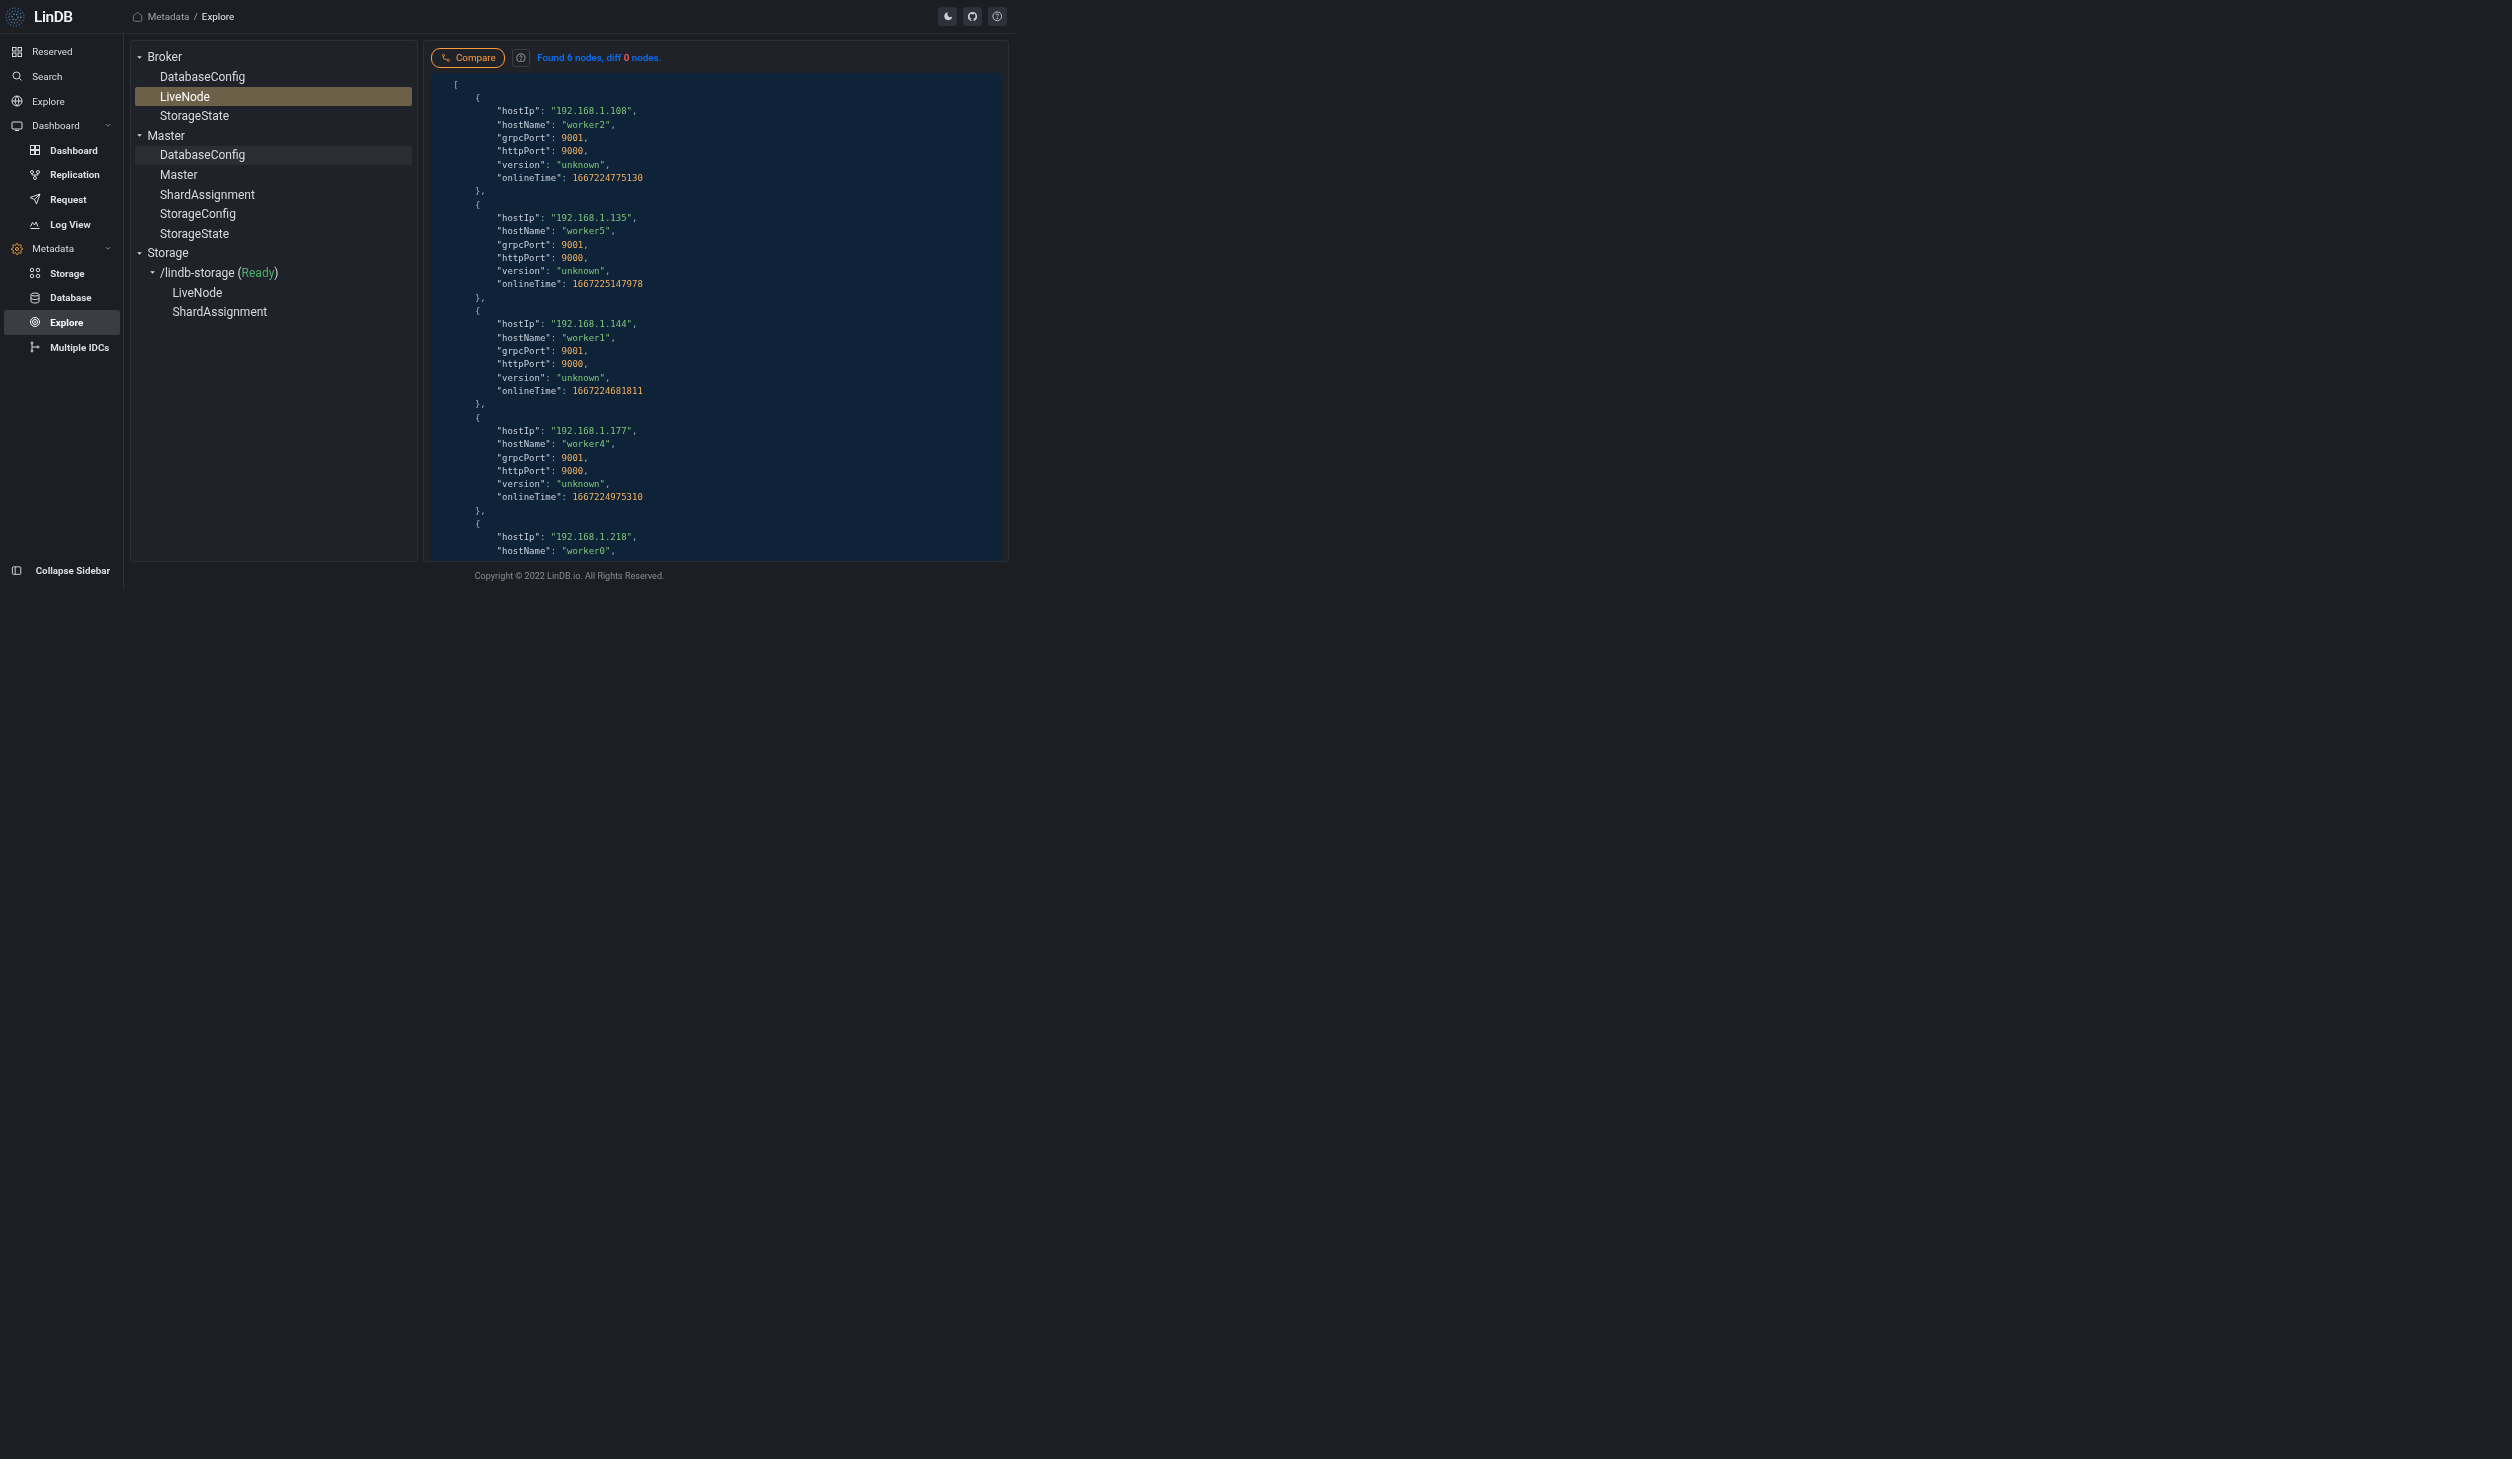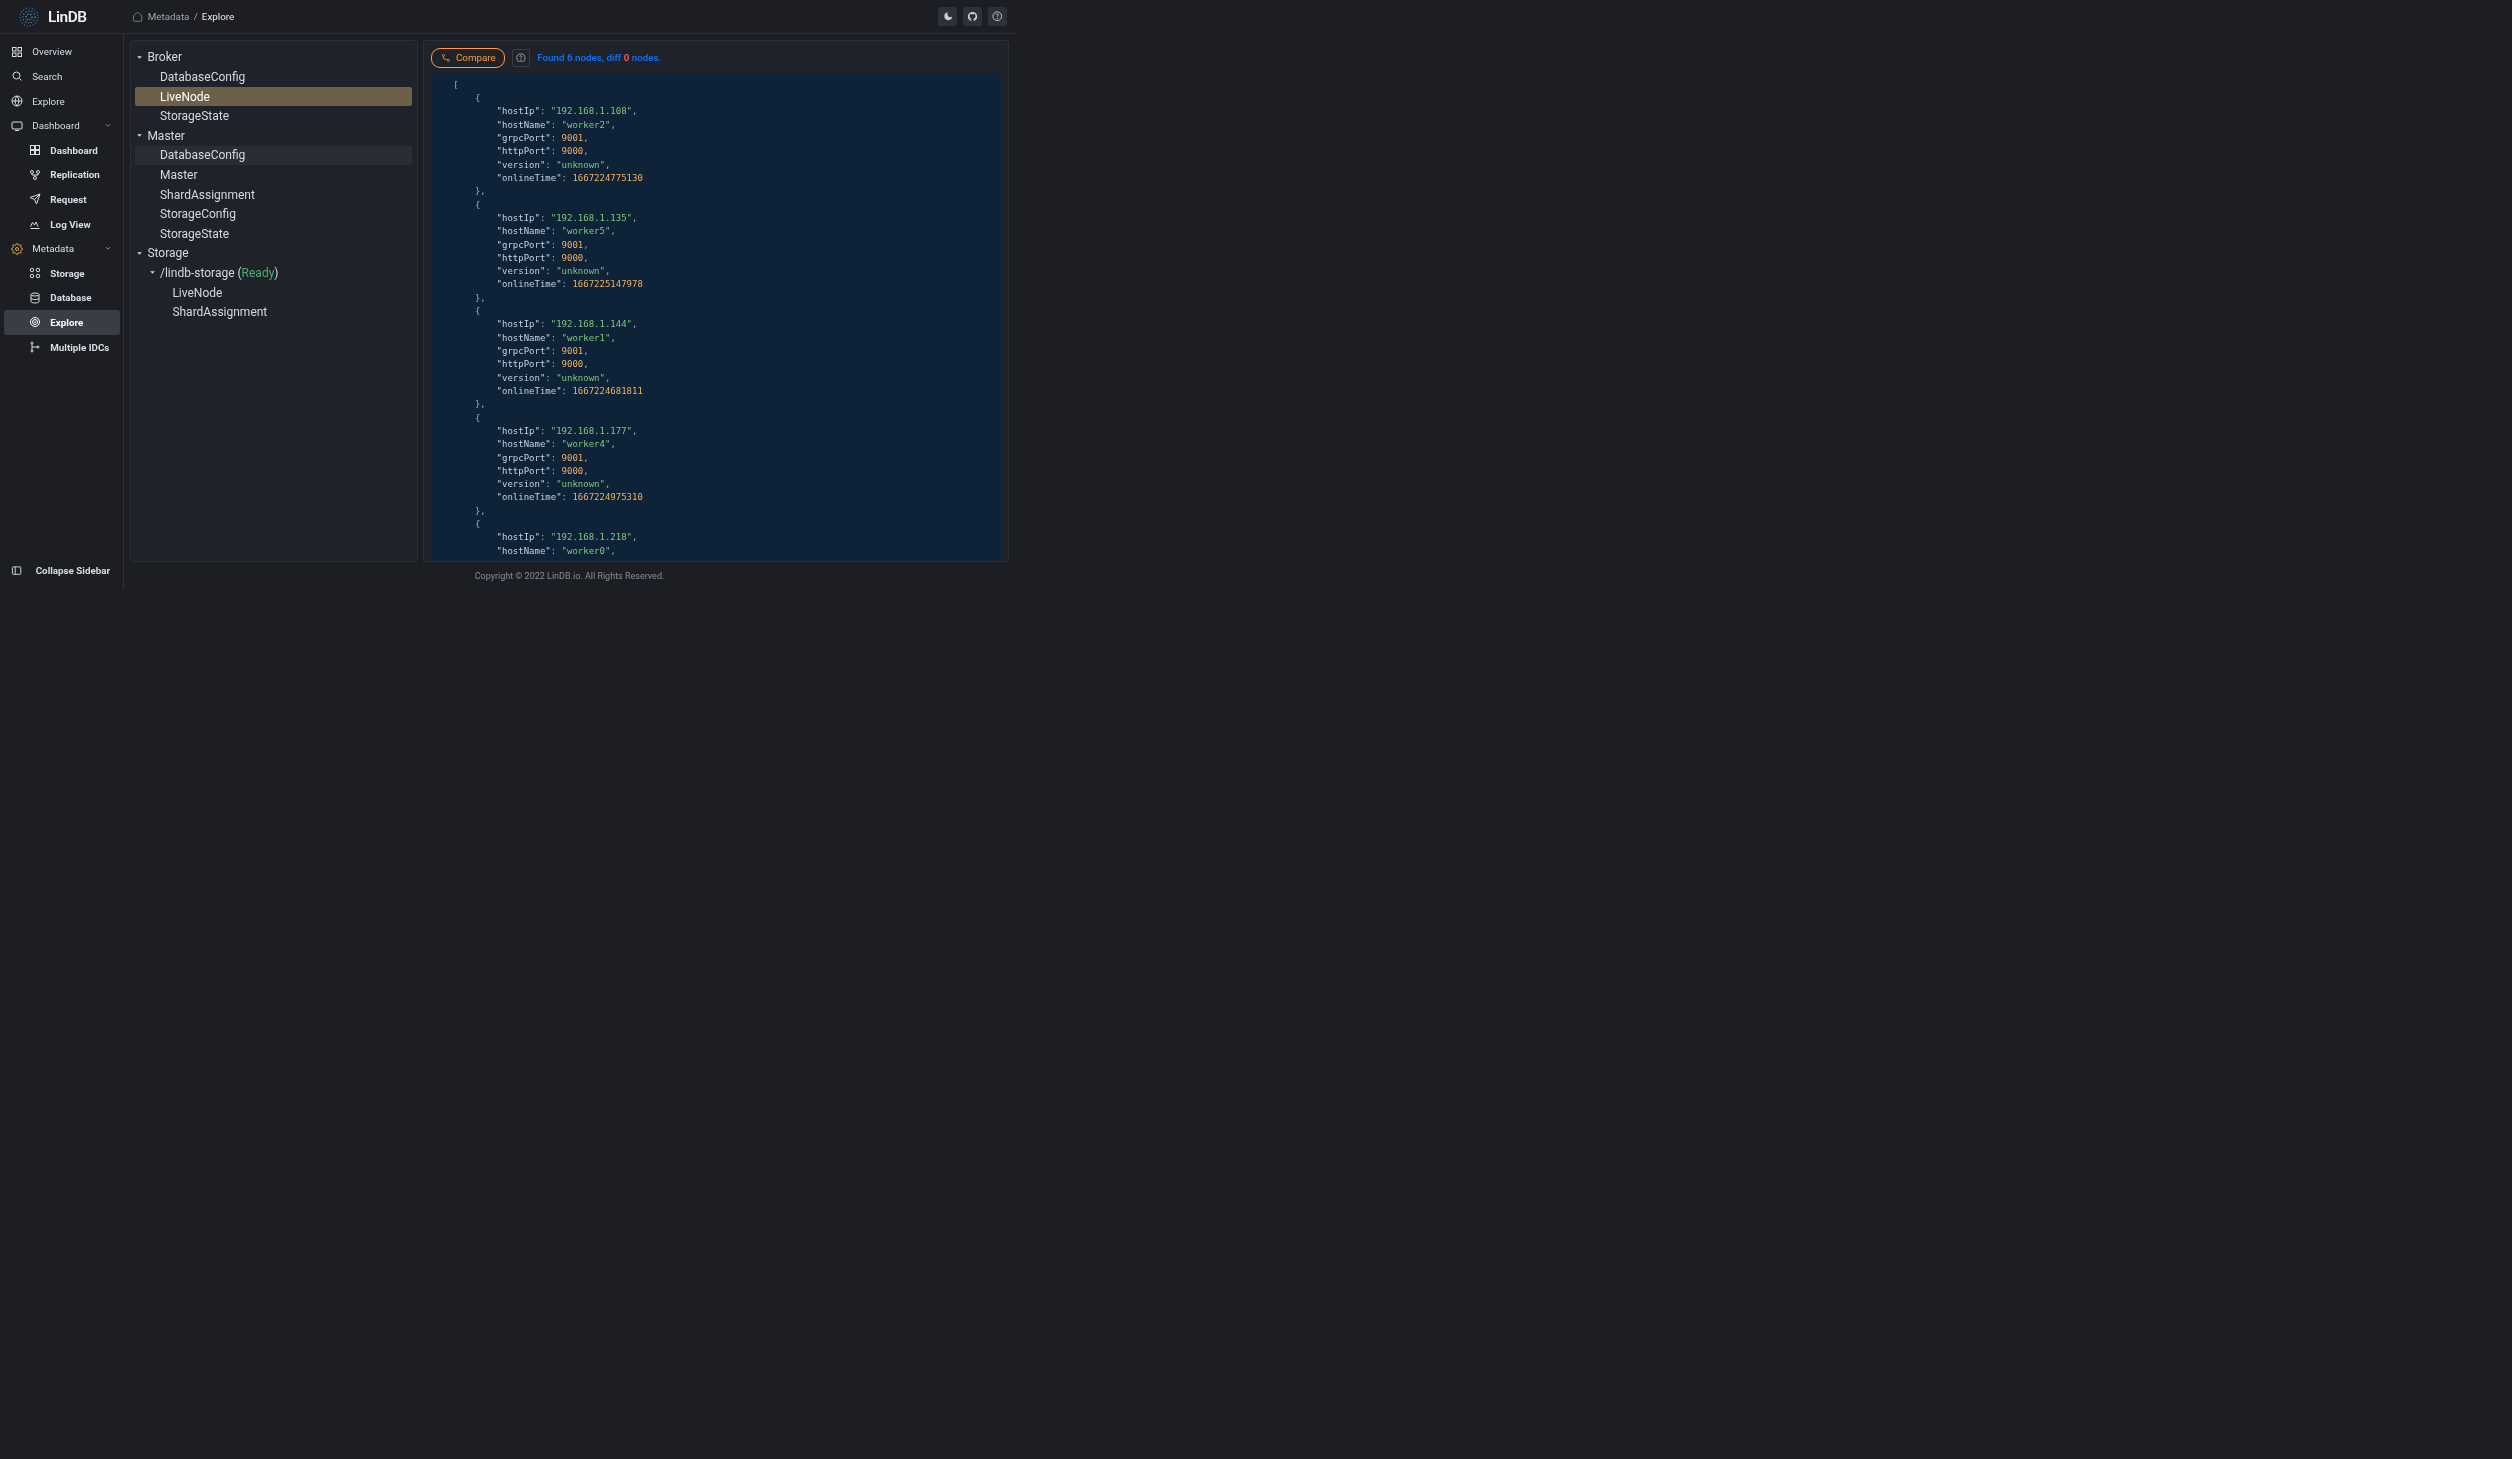--- a/index.html
+++ b/index.html
@@ -19,21 +19,21 @@
   background: #1c1e23;
   border-bottom: 0.7px solid #2e3138;
   display: flex;
   align-items: center;
   padding: 0 8.4px 0 0;
 }
 .logo-area {
   width: 124px;
   display: flex;
   align-items: center;
-  padding-left: 17px;
+  padding-left: 3px;
   gap: 7px;
 }
 .logo-circle {
   width: 24px;
   height: 24px;
 }
 .brand {
   font-size: 15.4px;
   font-weight: 600;
   color: #f0f2f5;
@@ -246,21 +246,21 @@
 
 <div class="main">
   <div class="sidebar" id="sidebar">
       <div class="nav-item">
         <svg width="12" height="12" viewBox="0 0 24 24" fill="none" stroke="currentColor" stroke-width="2">
           <rect x="3" y="3" width="7" height="7"></rect>
           <rect x="14" y="3" width="7" height="7"></rect>
           <rect x="3" y="14" width="7" height="7"></rect>
           <rect x="14" y="14" width="7" height="7"></rect>
         </svg>
-        <span>Overview</span>
+        <span>Reserved</span>
       </div>
       <div class="nav-item">
         <svg width="12" height="12" viewBox="0 0 24 24" fill="none" stroke="currentColor" stroke-width="2">
           <circle cx="11" cy="11" r="7"></circle>
           <path d="M21 21l-4-4"></path>
         </svg>
         <span>Search</span>
       </div>
       <div class="nav-item">
         <svg width="12" height="12" viewBox="0 0 24 24" fill="none" stroke="currentColor" stroke-width="2">

